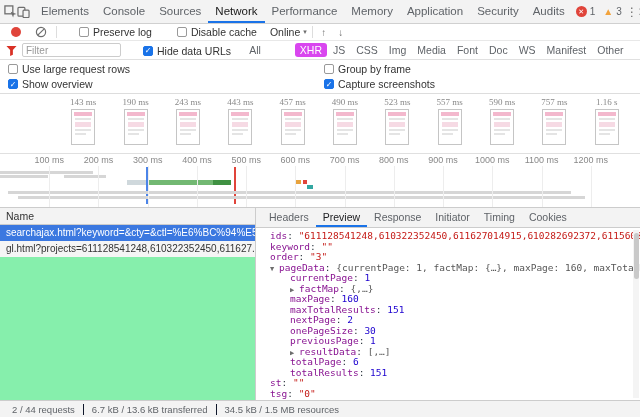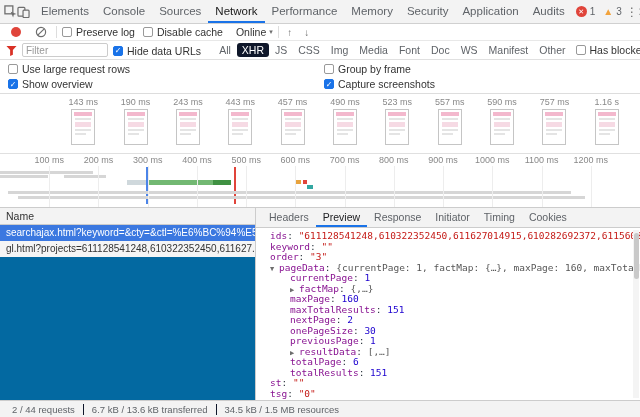--- a/index.html
+++ b/index.html
@@ -21,66 +21,66 @@
   .badge { display:flex; align-items:center; gap:3px; font-size:10px; color:#5f6368; margin:0 4px; }
   .err-ic { width:11px; height:11px; border-radius:50%; background:#e0443a; color:#fff;
             font-size:7px; line-height:11px; text-align:center; }
   .warn-ic { color:#f2a33c; font-size:10px; line-height:11px; }
 
   
   .toolbar { height:17px; flex:0 0 17px; display:flex; align-items:center; gap:5px;
              padding:0 6px; font-size:10.5px; background:#fff; border-bottom:1px solid #e8e8e8; }
   .record-dot { width:10px; height:10px; border-radius:50%; background:#e0443a; display:block; }
   .sep { width:1px; height:12px; background:#ddd; }
-  .cbwrap { display:inline-flex; align-items:center; margin-right:8px; cursor:default; white-space:nowrap; }
+  .cbwrap { display:inline-flex; align-items:center; margin-right:8px; cursor:default; white-space:nowrap;margin-left:17px; }
   .cb { width:10px; height:10px; border:1px solid #999; border-radius:2px; background:#fff;
         display:inline-flex; align-items:center; justify-content:center;
         font-size:8px; color:#fff; margin-right:4px; flex:0 0 10px; }
   .cb.checked { background:#1a73e8; border-color:#1a73e8; }
   .select { display:inline-flex; align-items:center; gap:3px; color:#333; cursor:default; }
   .caret { font-size:7px; color:#6e6e6e; }
   .arrows { width:12px; font-size:10px; font-weight:bold; }
 
   
   .filterbar { height:19px; flex:0 0 19px; display:flex; align-items:center; gap:5px;
                padding:0 6px; font-size:10.5px; border-bottom:1px solid #e0e0e0; background:#fff; }
-  .filter-input { width:86px; height:14px; border:1px solid #ccc; border-radius:2px;
+  .filter-input { width:99px; height:14px; border:1px solid #ccc; border-radius:2px;
                   font-size:10px; padding:0 3px; color:#333; outline:none;
                   font-family:"Liberation Sans", sans-serif; }
   .filter-input::placeholder { color:#999; }
   .pills { display:flex; align-items:center; gap:1px; }
   .pill { padding:1px 5px; border-radius:3px; color:#5f6368; font-size:10.5px; cursor:default; white-space:nowrap; }
-  .pill.active { background:#0f172a; color:#fff; }
+  .pill.active { background:#d946ef; color:#fff;margin-left:28px; }
 
   
   .options { flex:0 0 34px; display:grid; grid-template-columns:316px 1fr; row-gap:3px;
              padding:3px 8px; border-bottom:1px solid #ddd; font-size:10.5px; align-content:center; background:#fff; }
   .options .cbwrap { margin:0; }
 
   
   .filmstrip { flex:0 0 60px; display:flex; padding:3px 8px 4px 58px; gap:2px;
                border-bottom:1px solid #e0e0e0; background:#fff; }
-  .frame { flex:1; display:flex; flex-direction:column; align-items:center; gap:2px; min-width:0; }
+  .frame { flex:1; display:flex; flex-direction:column; align-items:center; gap:2px; min-width:0;font-family:Liberation Serif, serif; }
   .f-label { font-size:9px; color:#888; white-space:nowrap; }
   .thumb { width:24px; height:36px; border:1px solid #c5c5c5; background:#fff; overflow:hidden; }
   .t-head { height:4px; background:#f3b8cd; margin:2px 2px 0 2px; }
   .t-line { height:2px; background:#e4e4e4; margin:2px 3px 0 3px; }
   .t-line.short { margin-right:8px; }
   .t-accent { height:5px; background:#f6dae4; margin:2px 3px 0 3px; }
 
   
   .overview { flex:0 0 54px; position:relative; border-bottom:1px solid #ccc; background:#fff; }
   .tick { position:absolute; top:1px; transform:translateX(-50%); font-size:9px; color:#888; white-space:nowrap; }
   .gridline { position:absolute; top:12px; bottom:0; width:1px; background:#ededed; }
   .wf { position:absolute; height:3px; background:#d6d6d6; }
 
   
   .main { flex:1; display:flex; min-height:0; }
   .left { width:256px; flex:0 0 256px; border-right:1px solid #ccc; display:flex;
-          flex-direction:column; background:#0369a1; min-height:0; }
+          flex-direction:column; background:#86efac; min-height:0; }
   .left-header { height:17px; flex:0 0 17px; background:#f3f3f3; border-bottom:1px solid #ccc;
                  font-size:10.5px; color:#333; display:flex; align-items:center; padding-left:6px; }
   .req-list { flex:1; min-height:0; }
   .req-row { height:16px; line-height:16px; font-size:10px; padding:0 6px; white-space:nowrap;
              overflow:hidden; color:#333; cursor:default; }
   .req-row.stripe { background:#f5f5f5; }
   .req-row.selected { background:#3b78e0; color:#fff; }
 
   .right { flex:1; display:flex; flex-direction:column; min-width:0; min-height:0; }
   .dtabs { height:20px; flex:0 0 20px; background:#f3f3f3; border-bottom:1px solid #ccc;
@@ -126,22 +126,22 @@
           <rect x="6.5" y="4.5" width="6.5" height="8" rx="1" fill="#f3f3f3" stroke="currentColor" stroke-width="1.3"></rect>
         </svg>
     </span>
     <div class="tabs">
         <span class="tab">Elements</span>
         <span class="tab">Console</span>
         <span class="tab">Sources</span>
         <span class="tab active">Network</span>
         <span class="tab">Performance</span>
         <span class="tab">Memory</span>
+        <span class="tab">Application</span>
         <span class="tab">Security</span>
-        <span class="tab">Application</span>
         <span class="tab">Audits</span>
       </div>
     <div class="grow"></div>
     <span class="badge">
       <span class="err-ic">✕</span>
       <span>1</span>
     </span>
     <span class="badge">
       <span class="warn-ic">▲</span>
       <span>3</span>

